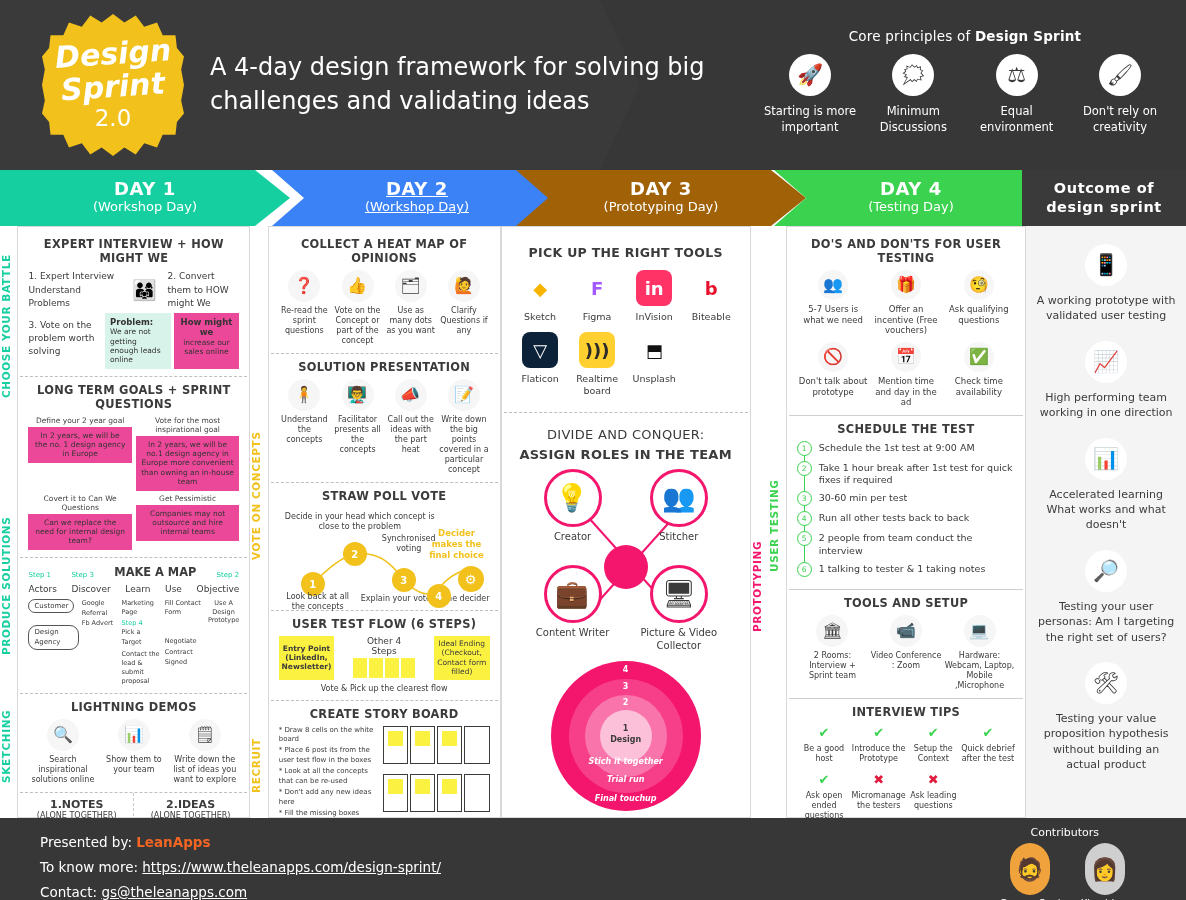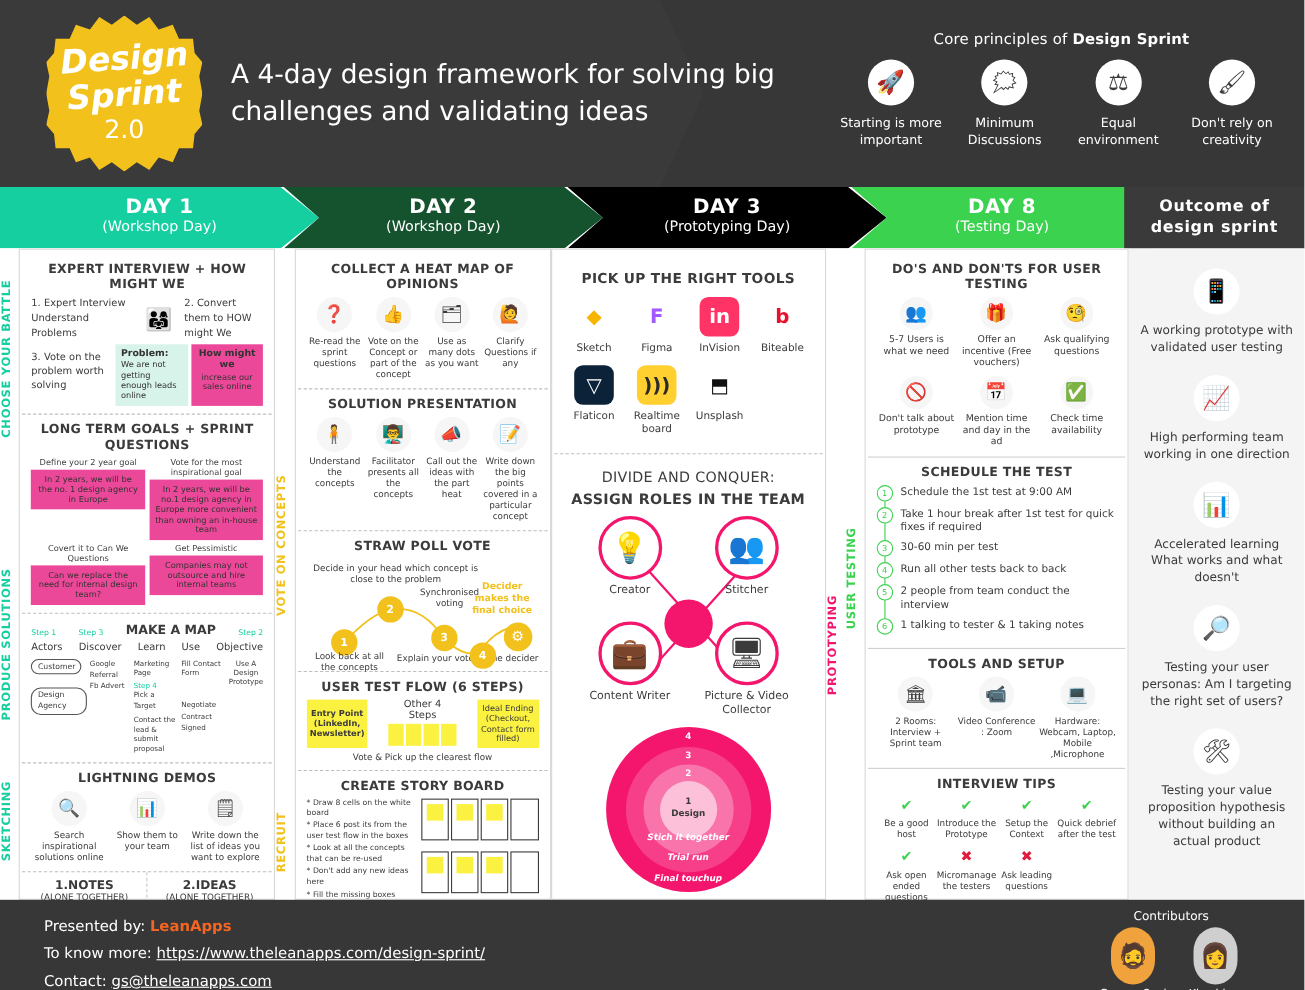--- a/index.html
+++ b/index.html
@@ -45,22 +45,22 @@
 
   
   .banners { position:absolute; left:0; top:170px; width:1186px; height:56px; }
   .banner {
     position:absolute; top:0; height:56px; color:#fff; text-align:center;
     display:flex; flex-direction:column; align-items:center; justify-content:center;
   }
   .banner .b1 { font-size:18px; font-weight:bold; letter-spacing:.6px; line-height:1.05; }
   .banner .b2 { font-size:13px; line-height:1.25; }
   .b-day1 { left:0;     width:290px; background:#16cfa0; clip-path: polygon(0 0, 255px 0, 290px 50%, 255px 100%, 0 100%); }
-  .b-day2 { left:258px; width:290px; background:#14532d; clip-path: polygon(0 0, 255px 0, 290px 50%, 255px 100%, 0 100%, 32px 50%); }
-  .b-day3 { left:516px; width:290px; background:#000000; clip-path: polygon(0 0, 255px 0, 290px 50%, 255px 100%, 0 100%, 32px 50%); }
+  .b-day2 { left:272px; width:290px; background:#3b82f6; clip-path: polygon(0 0, 255px 0, 290px 50%, 255px 100%, 0 100%, 32px 50%); text-decoration: underline; }
+  .b-day3 { left:516px; width:290px; background:#a16207; clip-path: polygon(0 0, 255px 0, 290px 50%, 255px 100%, 0 100%, 32px 50%); }
   .b-day4 { left:774px; width:274px; background:#3ad24f; clip-path: polygon(0 0, 274px 0, 274px 100%, 0 100%, 32px 50%); }
   .b-out  { left:1022px; width:164px; background:#3a3a3a; }
   .b-out .b1 { font-size:14.5px; font-weight:bold; line-height:1.3; }
 
   
   .content { position:absolute; left:0; top:226px; width:1186px; height:592px; background:#fff; display:flex; }
   .col { position:relative; height:592px; }
   .col-day { background:#fff; }
   .railcol { width:18px; position:relative; }
   .rail {
@@ -223,21 +223,21 @@
     </div>
     <div class="banner b-day2">
       <div class="b1">DAY 2</div>
       <div class="b2">(Workshop Day)</div>
     </div>
     <div class="banner b-day3">
       <div class="b1">DAY 3</div>
       <div class="b2">(Prototyping Day)</div>
     </div>
     <div class="banner b-day4">
-      <div class="b1">DAY 8</div>
+      <div class="b1">DAY 4</div>
       <div class="b2">(Testing Day)</div>
     </div>
     <div class="banner b-out">
       <div class="b1">Outcome of design sprint</div>
     </div>
   </div>
 
   <div class="content">
 
     <div class="railcol">

